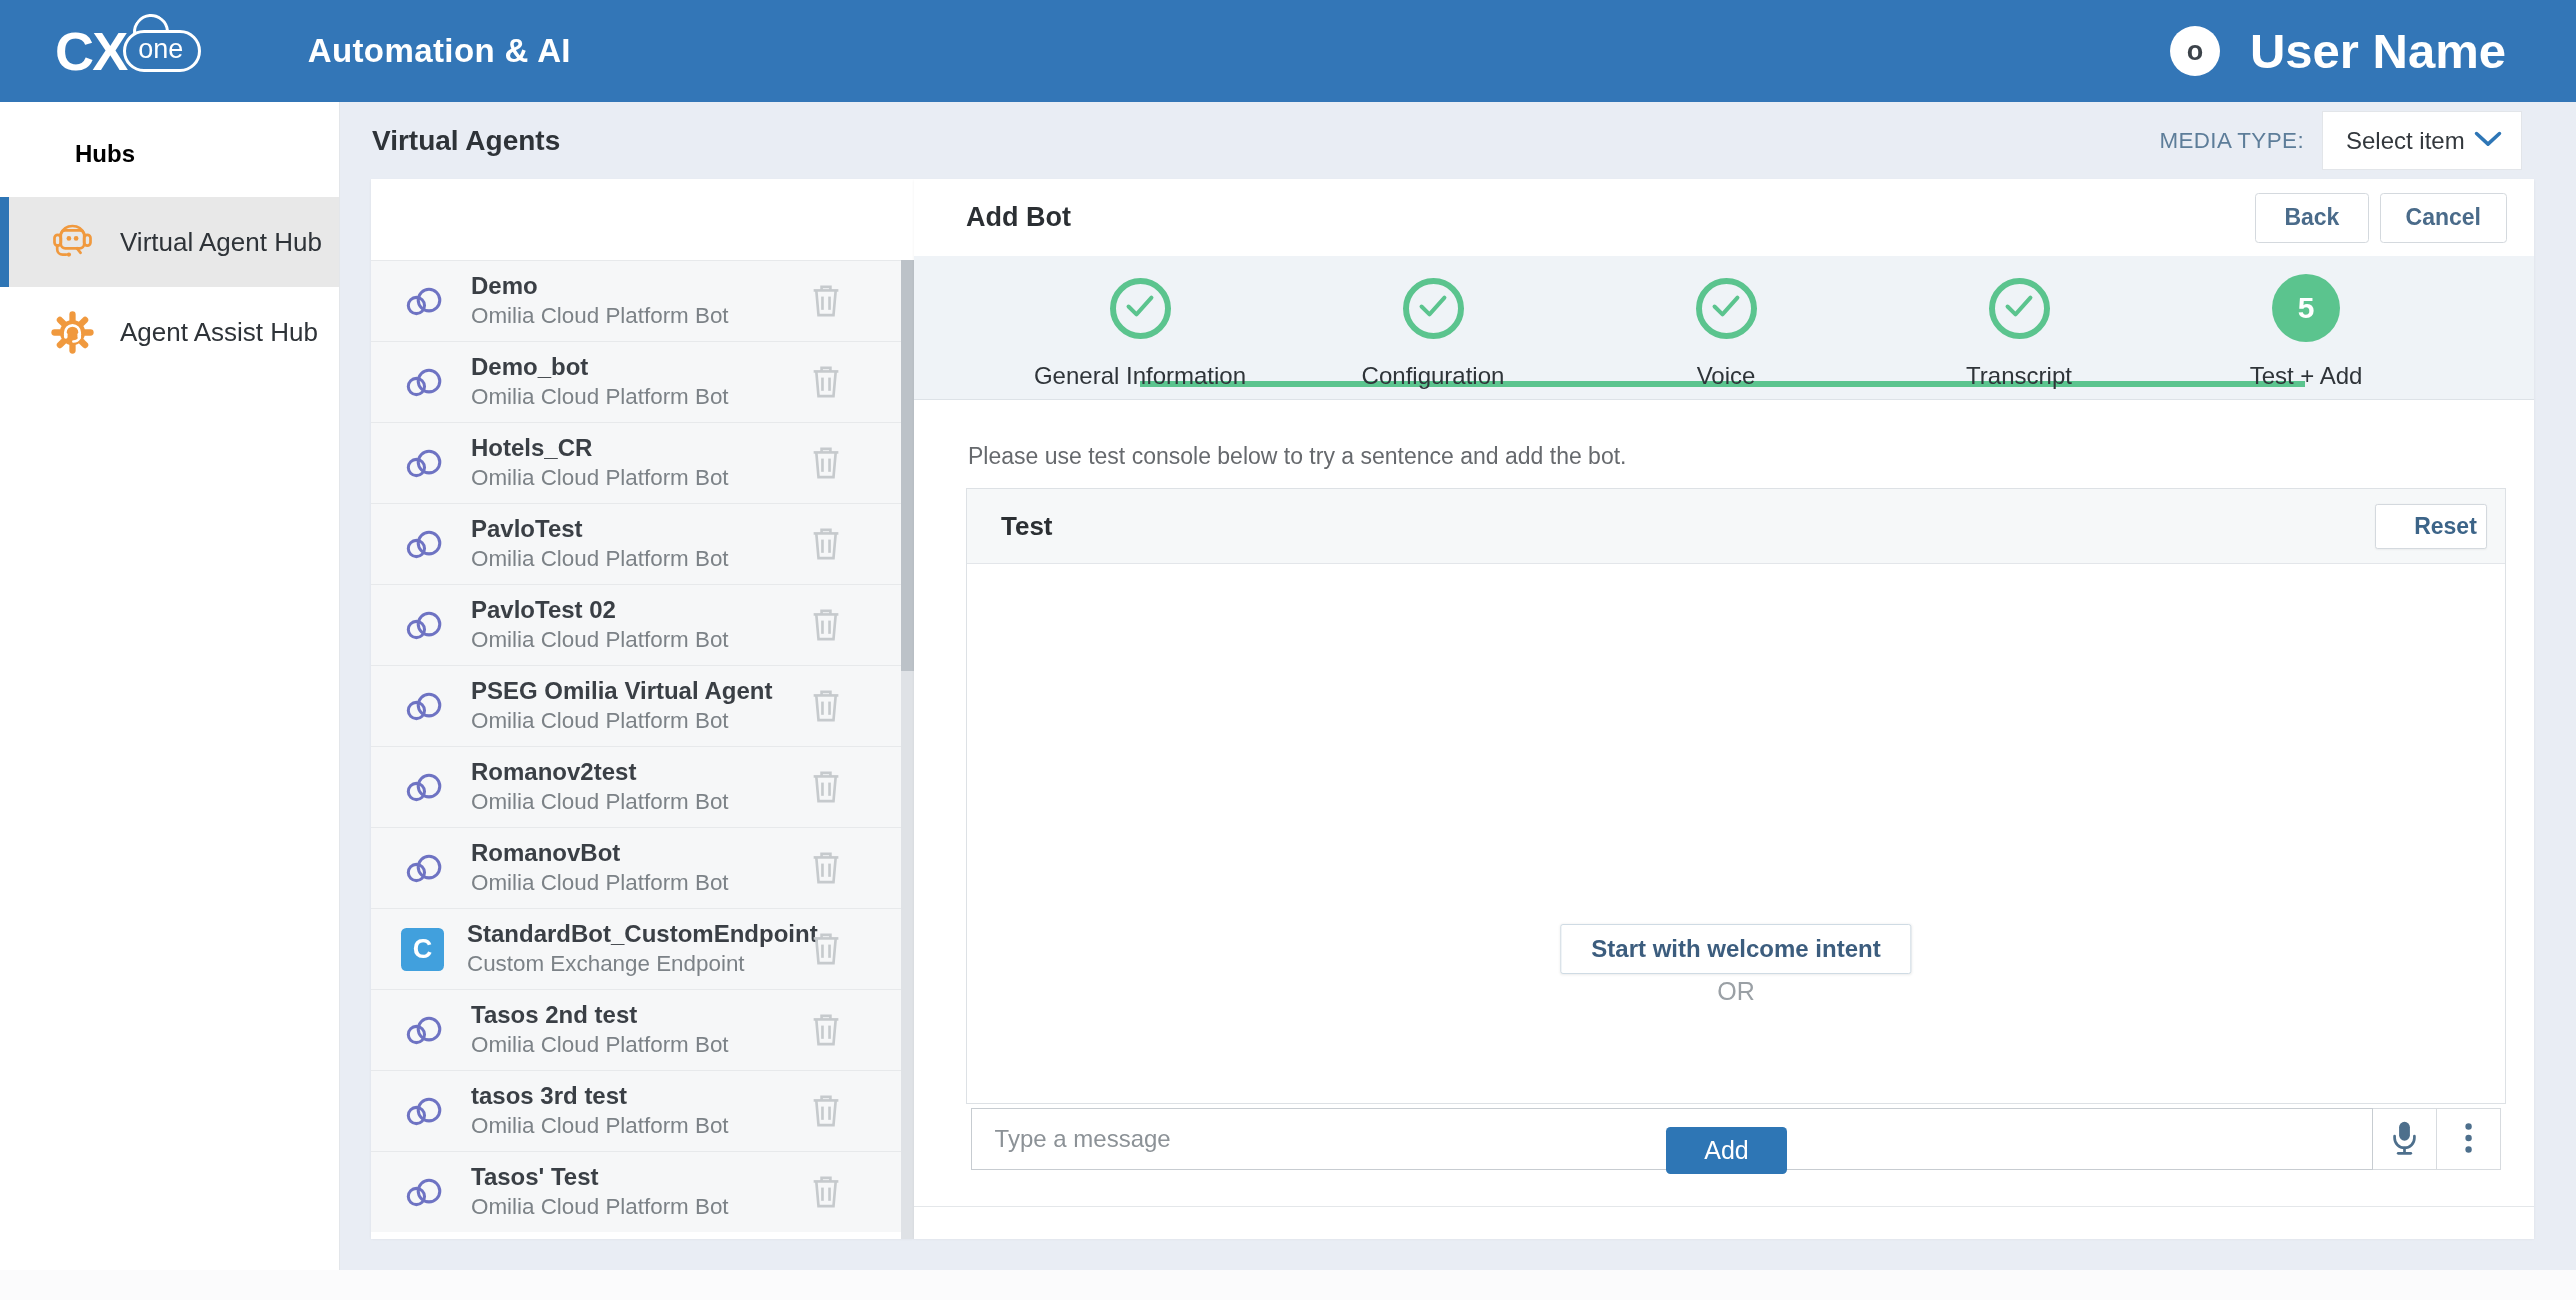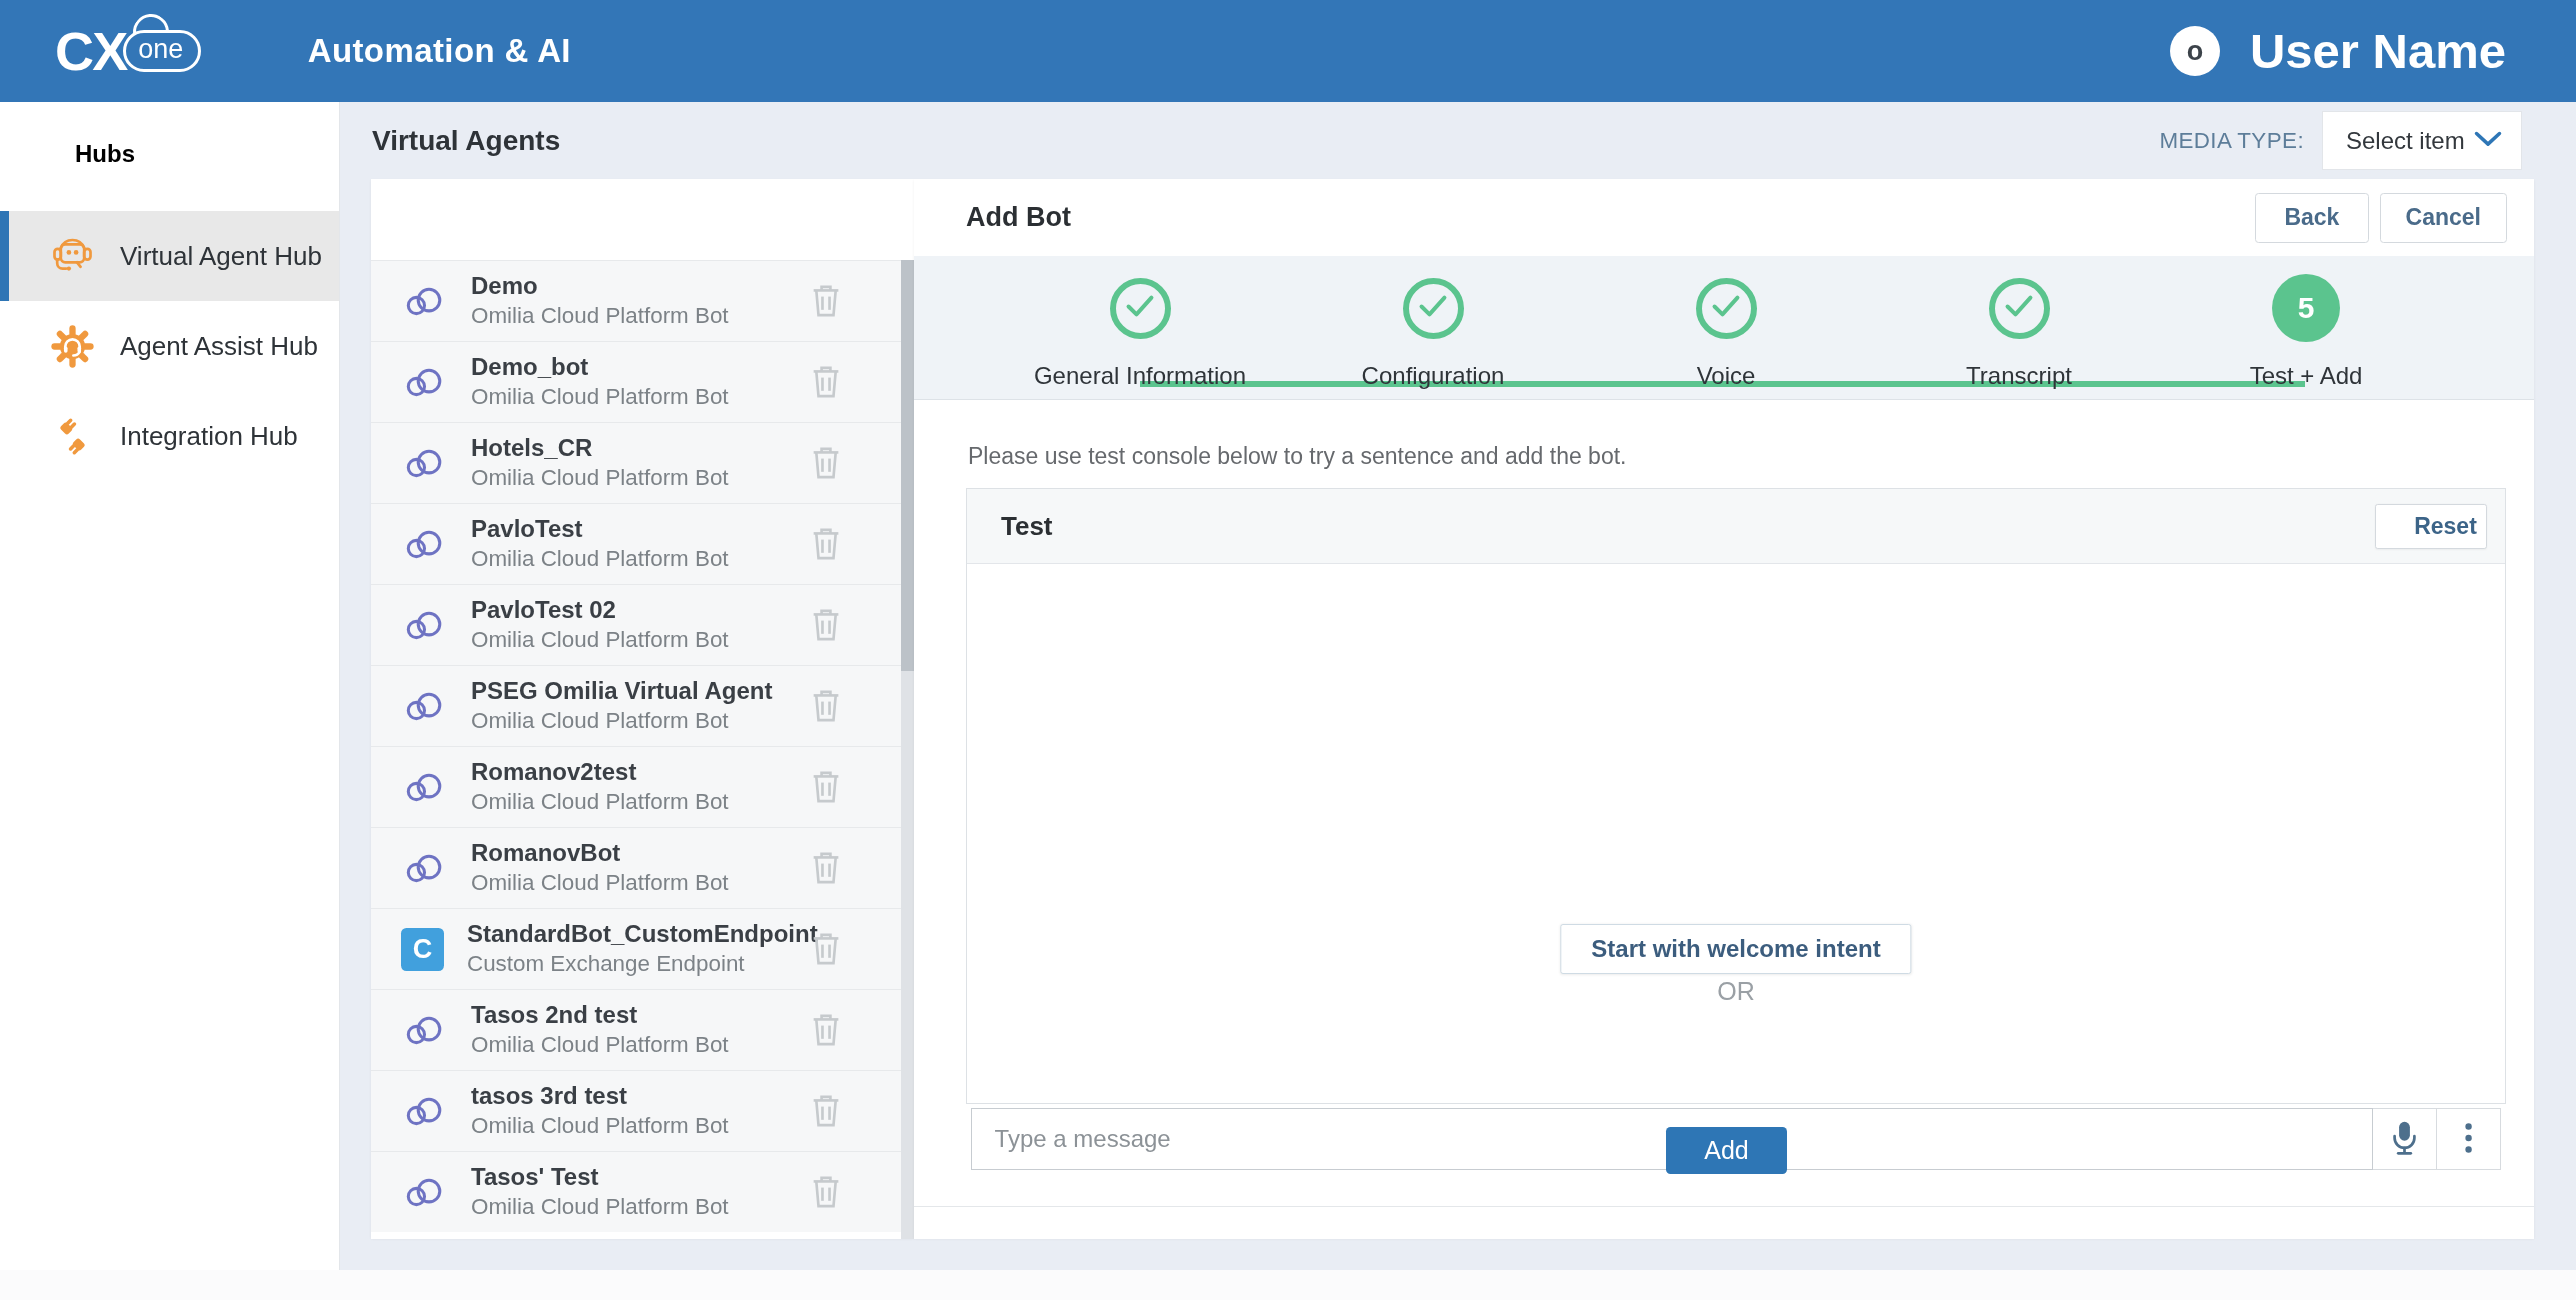--- a/index.html
+++ b/index.html
@@ -19,21 +19,21 @@
   .app-title { font-size:33px; font-weight:700; margin-left:107px; letter-spacing:0.4px; }
   .user-area { margin-left:auto; margin-right:70px; display:flex; align-items:center; gap:30px; }
   .avatar { width:50px; height:50px; border-radius:50%; background:#fff; color:#3c434a;
     display:flex; align-items:center; justify-content:center; font-size:27px; font-weight:700; }
   .user-name { font-size:49px; font-weight:700; }
 
   
   .sidebar { position:absolute; left:0; top:102px; width:340px; height:1168px; background:#ffffff;
     border-right:0.9px solid #e3e6ea; z-index:20; }
   .sidebar-section-label { color:#000000; font-size:24px; font-weight:700; padding:38px 0 0 75px; }
-  .sidebar-items { margin-top:43px; }
+  .sidebar-items { margin-top:29px; }
   .side-item { height:90px; display:flex; align-items:center; padding-left:38px; cursor:pointer;
     border-left:9px solid transparent; }
   .side-item.active { background:#e8e8e8; border-left:9px solid #2e75b5; }
   .side-item .icon-box { width:50px; height:50px; display:flex; align-items:center; justify-content:center; }
   .side-item .label { margin-left:23px; font-size:26px; color:#2e3338; font-weight:400; }
 
   
   .page-bar { position:absolute; left:340px; top:102px; width:2236px; height:77px;
     display:flex; align-items:center; }
   .page-title { font-size:28px; font-weight:700; color:#2e3338; margin-left:32px; }
@@ -166,37 +166,20 @@
           <g fill="none" stroke="#ffffff" stroke-width="3" stroke-linecap="round">
             <path d="M17 27 v-2 a8 8 0 0 1 16 0 v2"></path>
             <rect x="15.5" y="25" width="4" height="7" rx="2" fill="#fff" stroke="none"></rect>
             <rect x="30.5" y="25" width="4" height="7" rx="2" fill="#fff" stroke="none"></rect>
             <path d="M33 31 a8 8 0 0 1 -7 4"></path>
           </g>
         </svg>
       </span>
       <span class="label">Agent Assist Hub</span>
     </div>
-    <div class="side-item">
-      <span class="icon-box">
-        <svg width="41" height="41" viewBox="0 0 46 46" fill="none" stroke="#f0993e" stroke-width="4" stroke-linecap="round">
-          <g transform="rotate(45 16 14)">
-            <rect x="10" y="9" width="12" height="10" rx="3" fill="#f0993e" stroke="none"></rect>
-            <line x1="13" y1="4" x2="13" y2="9"></line>
-              <line x1="19" y1="4" x2="19" y2="9"></line>
-          </g>
-          <g transform="rotate(225 30 32)">
-            <rect x="24" y="27" width="12" height="10" rx="3" fill="#f0993e" stroke="none"></rect>
-            <line x1="27" y1="22" x2="27" y2="27"></line>
-              <line x1="33" y1="22" x2="33" y2="27"></line>
-          </g>
-        </svg>
-      </span>
-      <span class="label">Integration Hub</span>
-    </div>
   </div>
 </div>
 
 <div class="page-bar">
   <div class="page-title">Virtual Agents</div>
   <div class="media-type">
     <span class="media-type-label">MEDIA TYPE:</span>
     <div class="media-select">
       <span class="value">Select item</span>
       <span>

